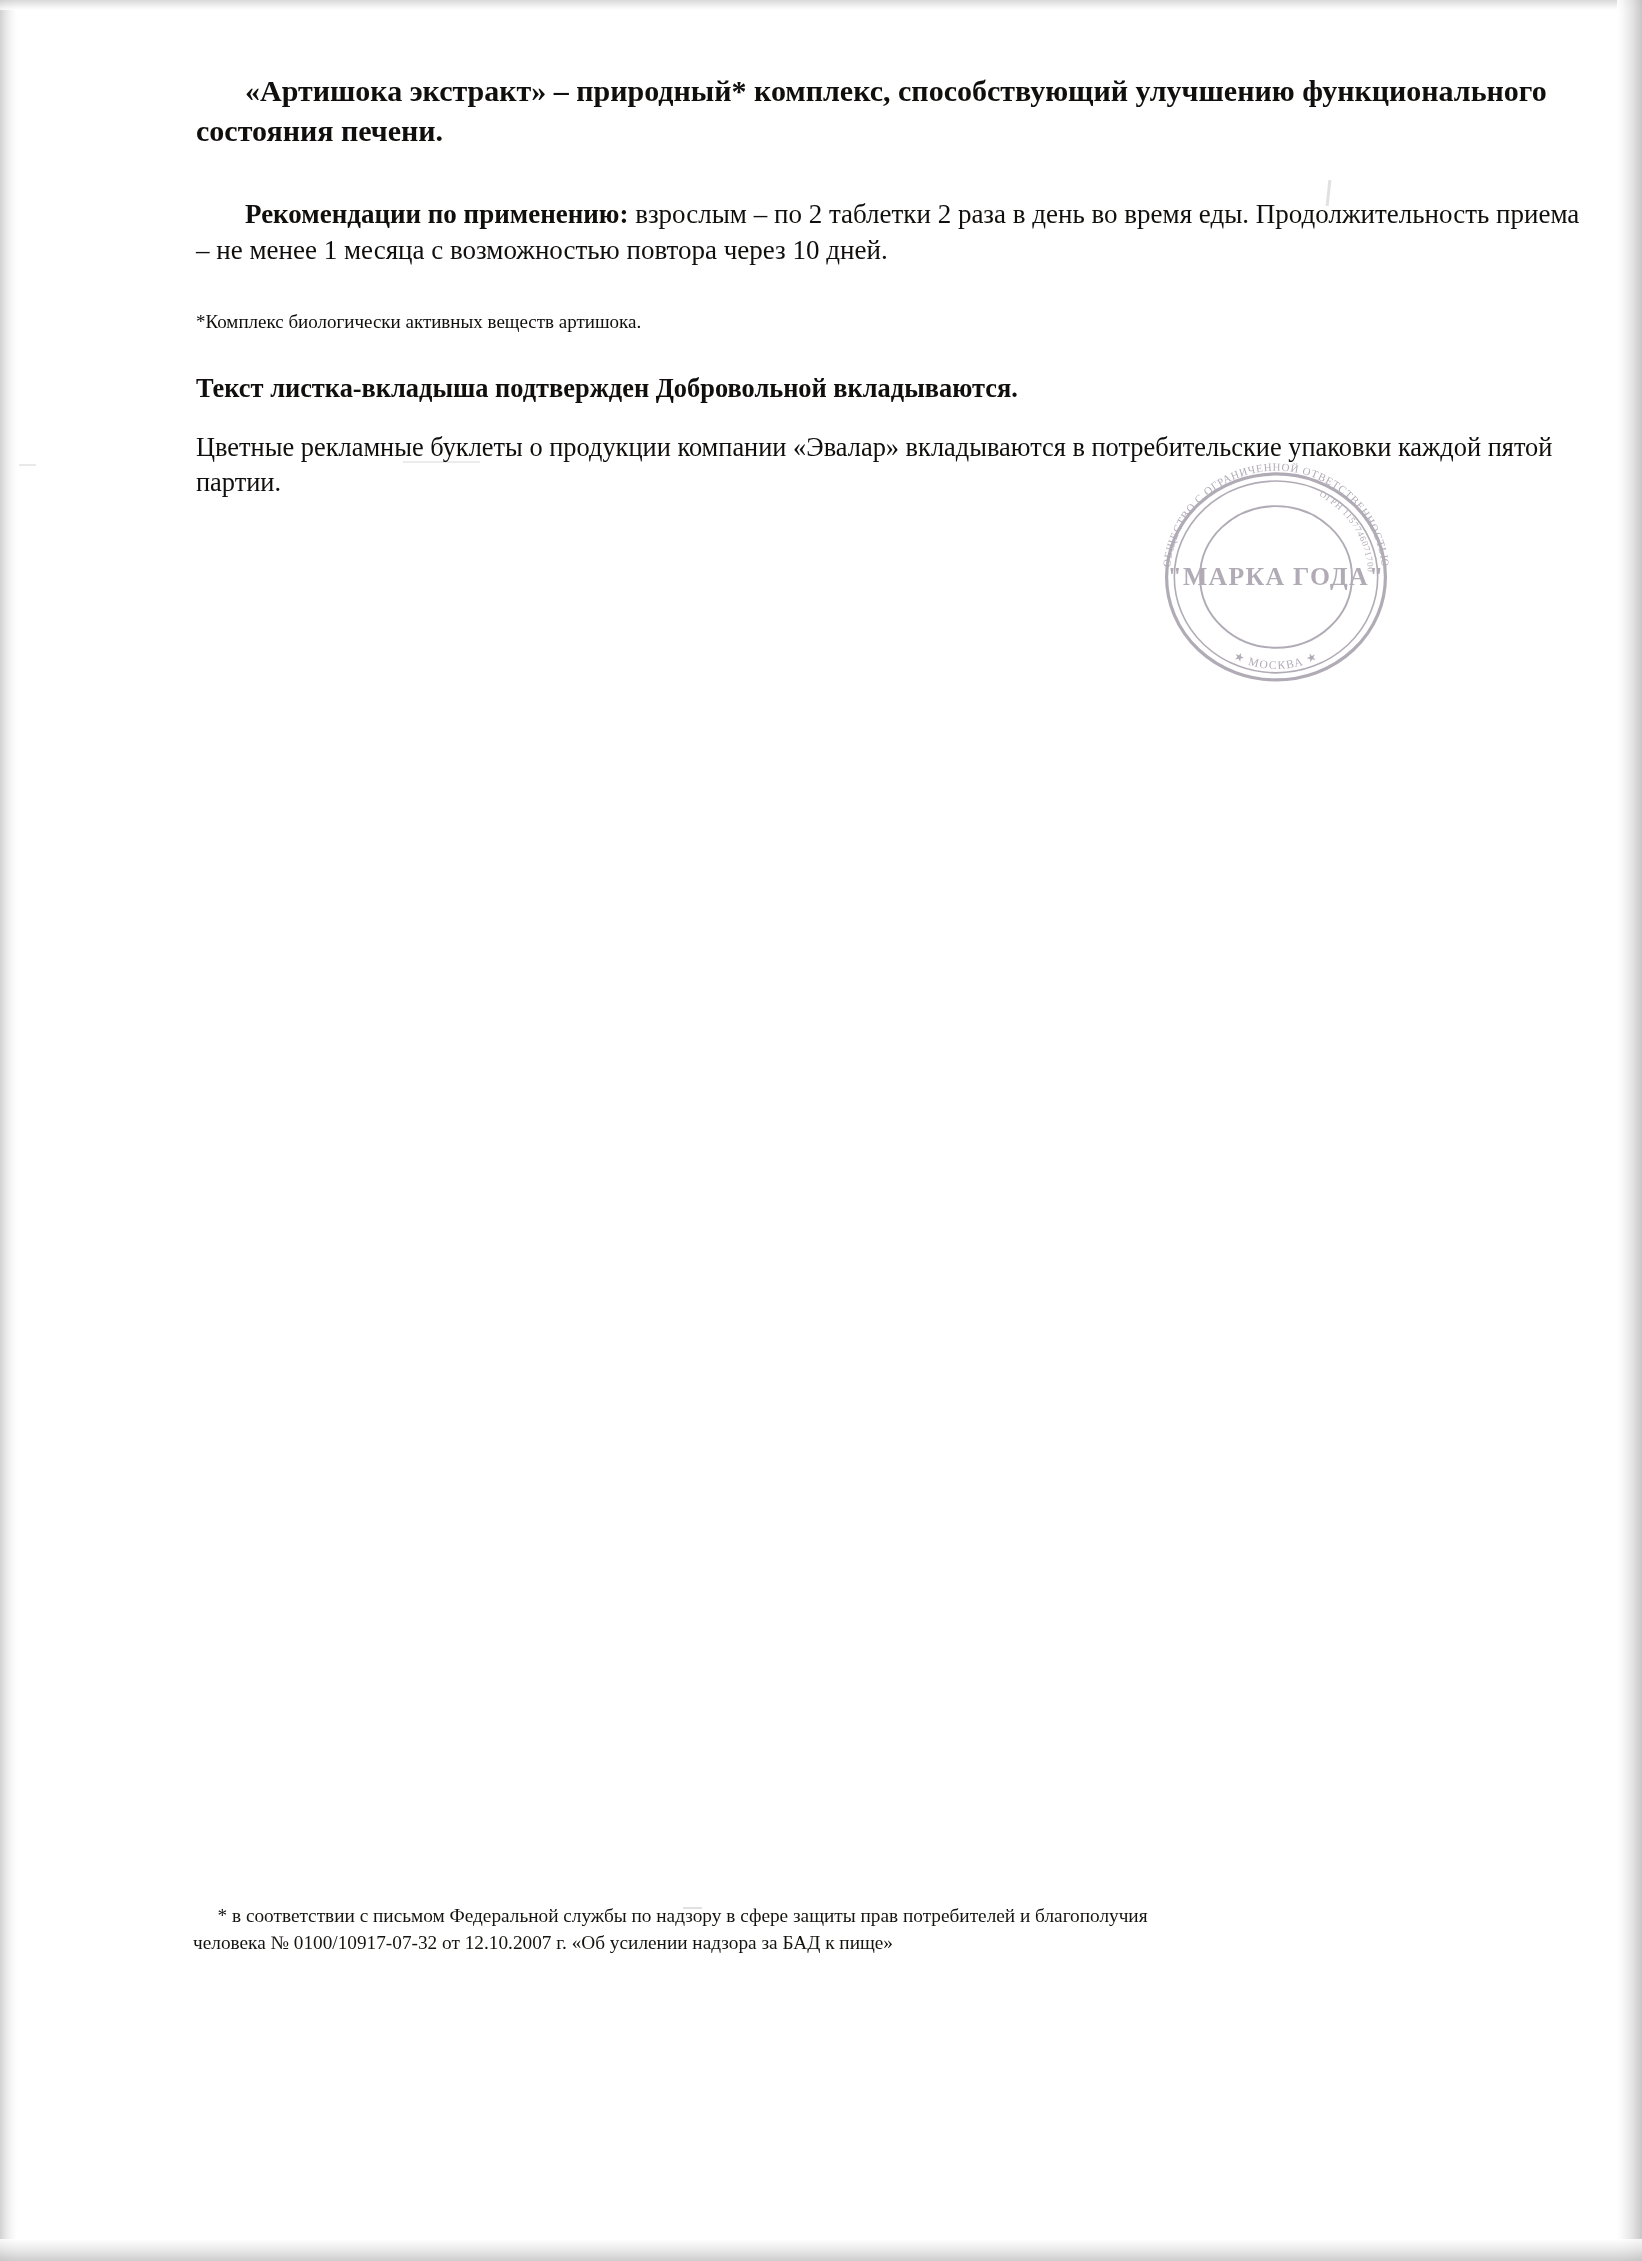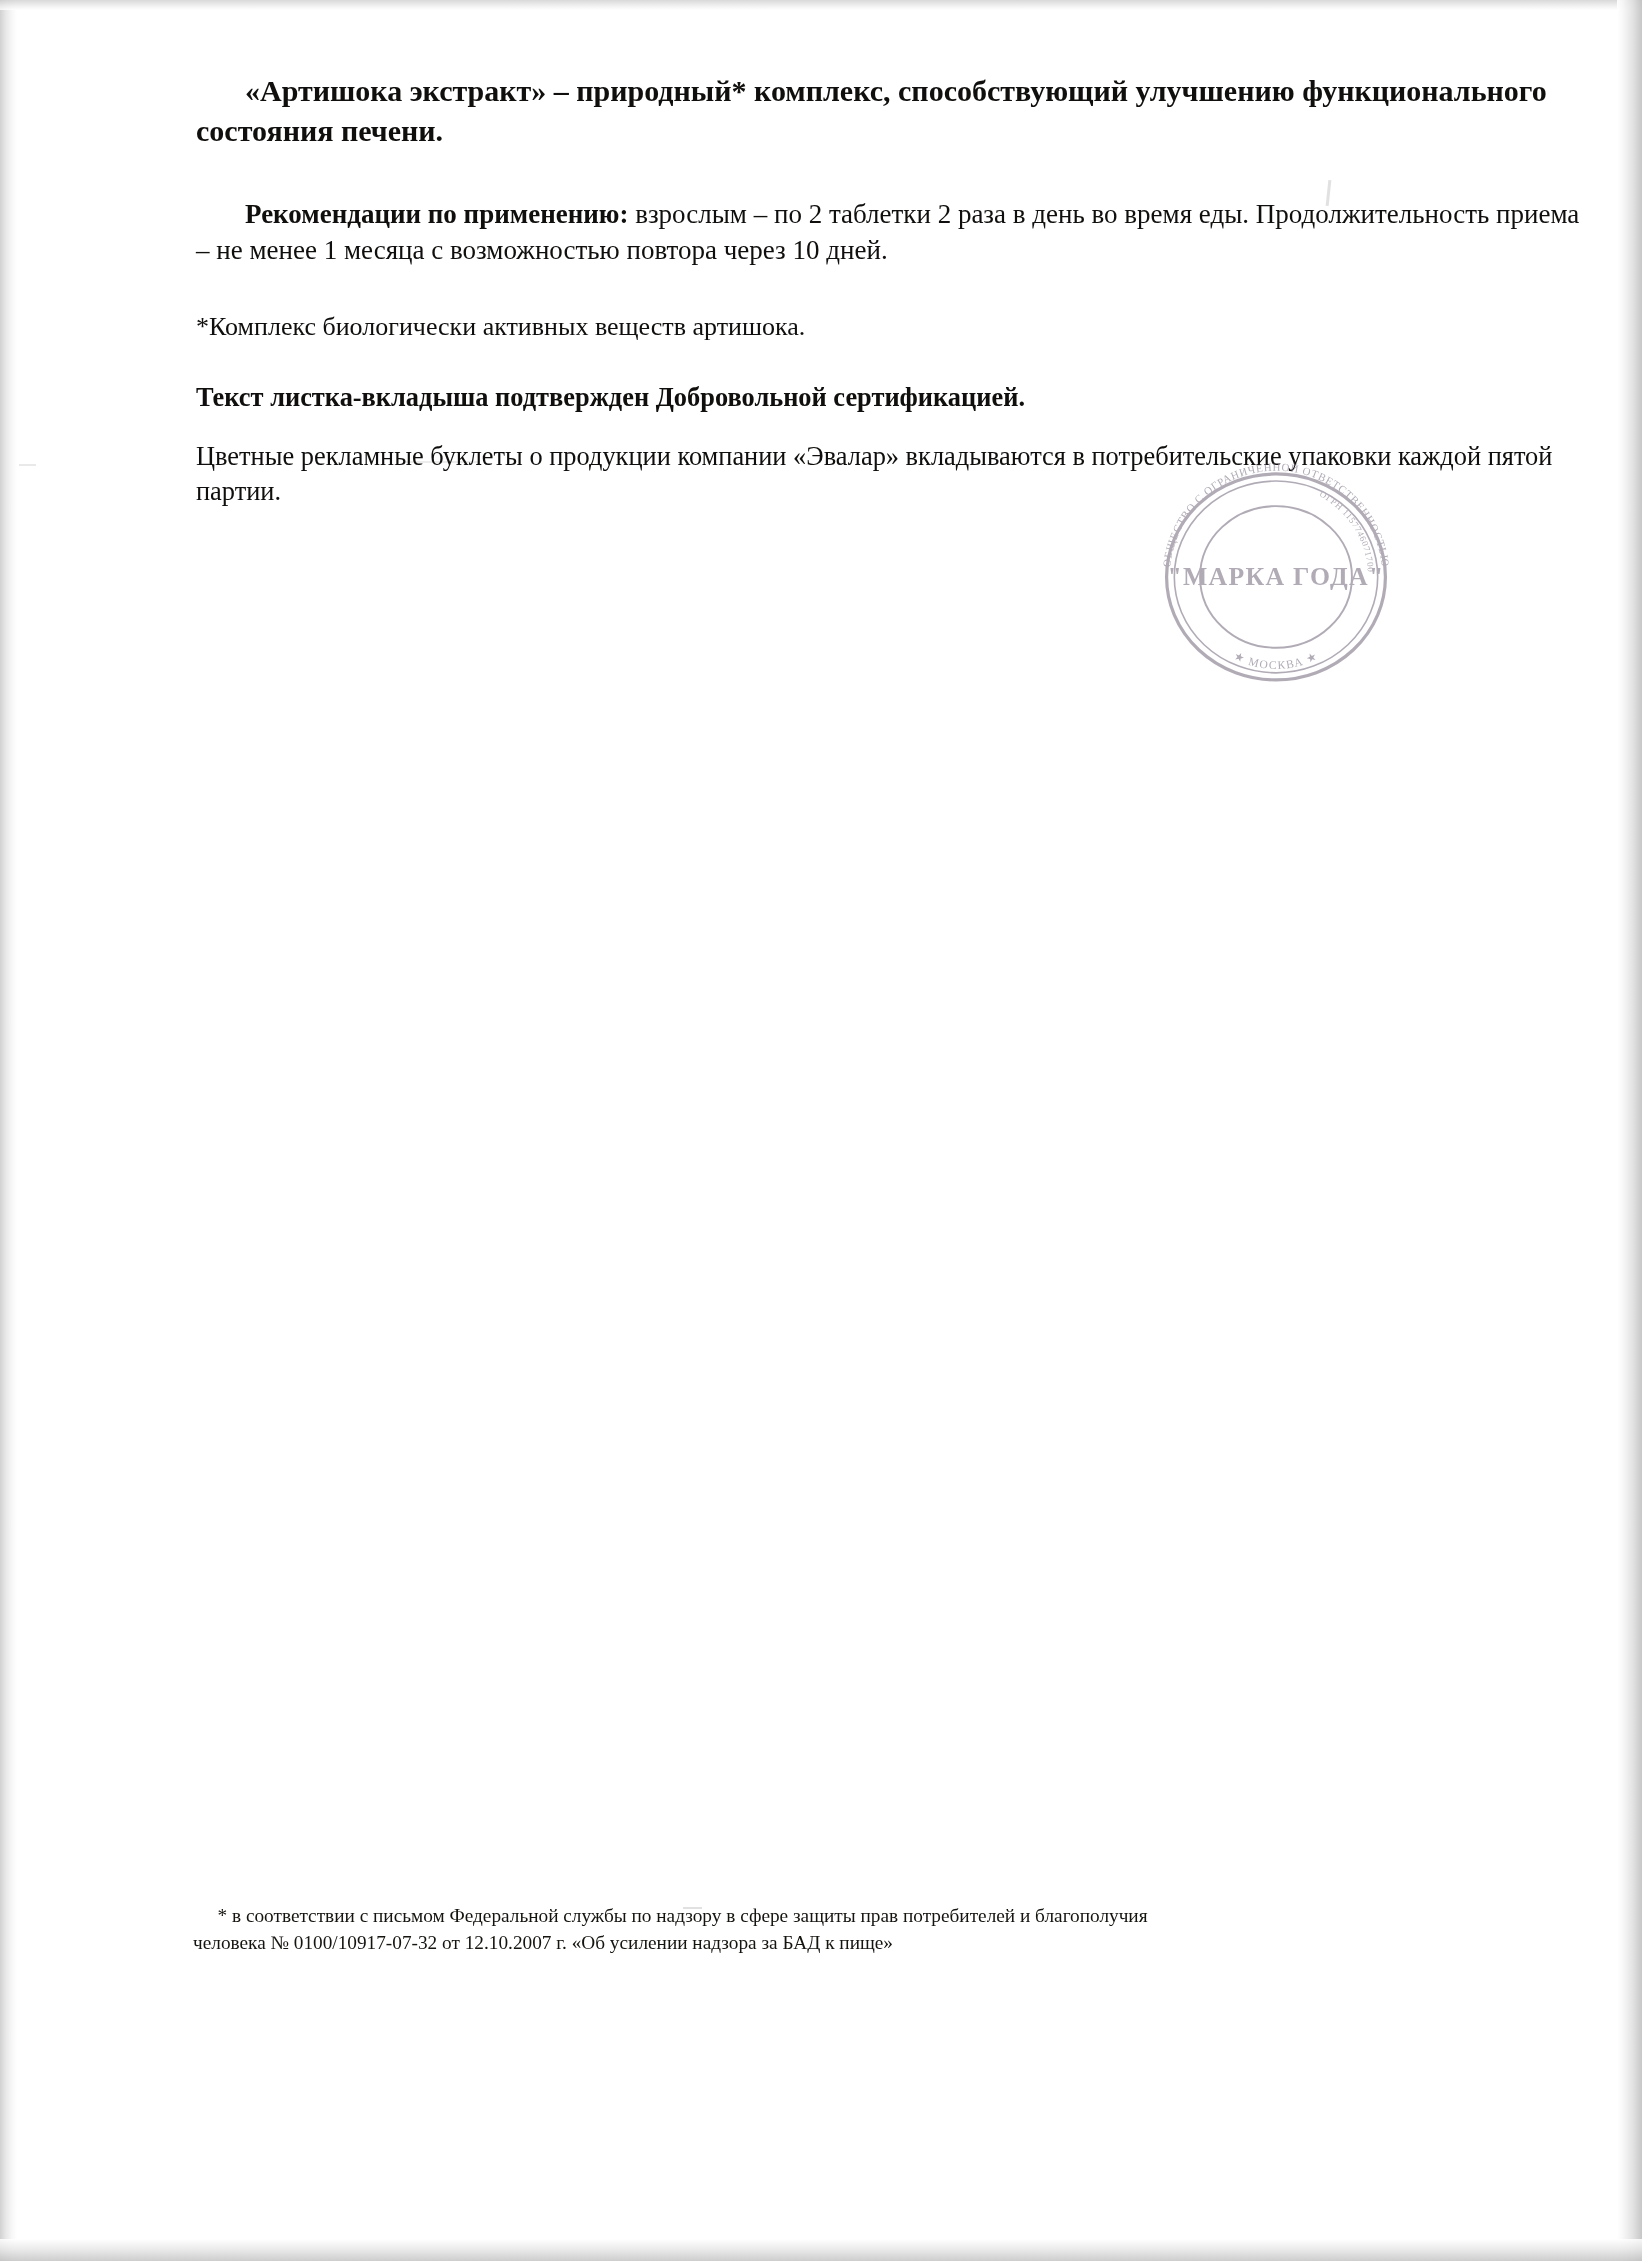--- a/index.html
+++ b/index.html
@@ -84,21 +84,21 @@
   .p-rec {
     font-size: 27px;
     line-height: 1.33;
     text-indent: 49px;
     margin-top: 46px;
   }
   .p-rec .lbl {
     font-weight: bold;
   }
   .p-note {
-    font-size: 26px;
+    font-size: 19px;
     margin-top: 41px;
     line-height: 1.3;
   }
   .p-cert {
     font-size: 26.4px;
     font-weight: bold;
     margin-top: 37px;
     line-height: 1.3;
   }
   .p-booklets {
@@ -162,21 +162,21 @@
   <div class="content">
 
     <p class="para p-lead">«Артишока экстракт» – природный* комплекс, способствующий улучшению функционального состояния печени.</p>
 
     <p class="para p-rec">
       <span class="lbl">Рекомендации по применению:</span><span> взрослым – по 2 таблетки 2 раза в день во время еды. Продолжительность приема – не менее 1 месяца с возможностью повтора через 10 дней.</span>
     </p>
 
     <p class="para p-note">*Комплекс биологически активных веществ артишока.</p>
 
-    <p class="para p-cert">Текст листка-вкладыша подтвержден Добровольной сертификацией.</p>
+    <p class="para p-cert">Текст листка-вкладыша подтвержден Добровольной вкладываются.</p>
 
     <p class="para p-booklets">Цветные рекламные буклеты о продукции  компании «Эвалар» вкладываются в потребительские упаковки каждой пятой партии.</p>
 
 
   </div>
 
   <div class="stamp">
     <svg width="264" height="251" viewBox="0 0 410 390" xmlns="http://www.w3.org/2000/svg">
       <defs>
         <path id="arcTop" d="M 40,205 A 165,165 0 0 1 370,205" fill="none"></path>

